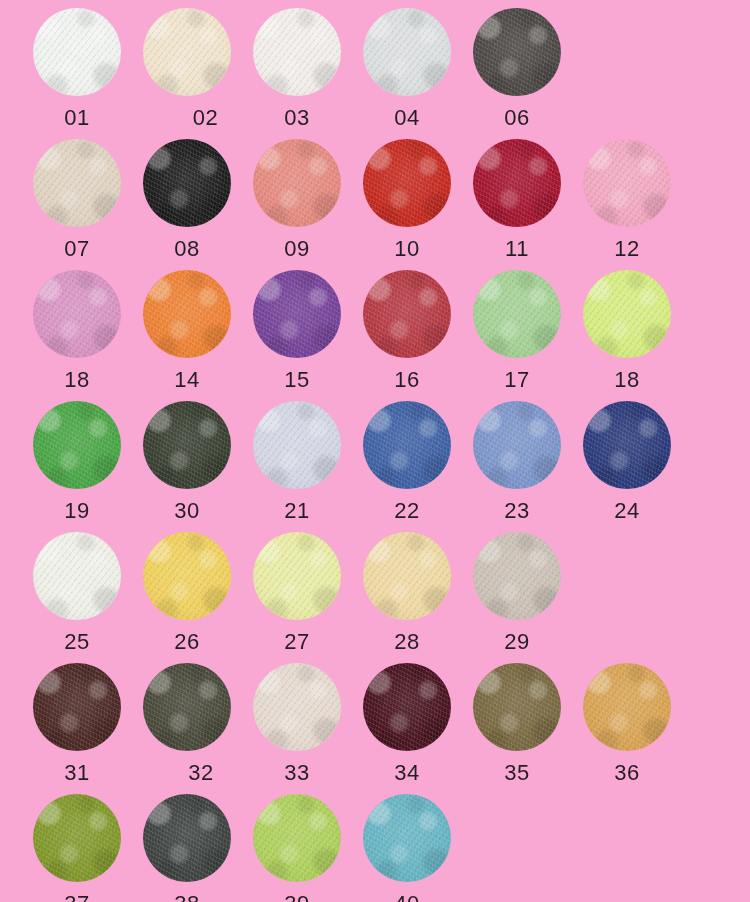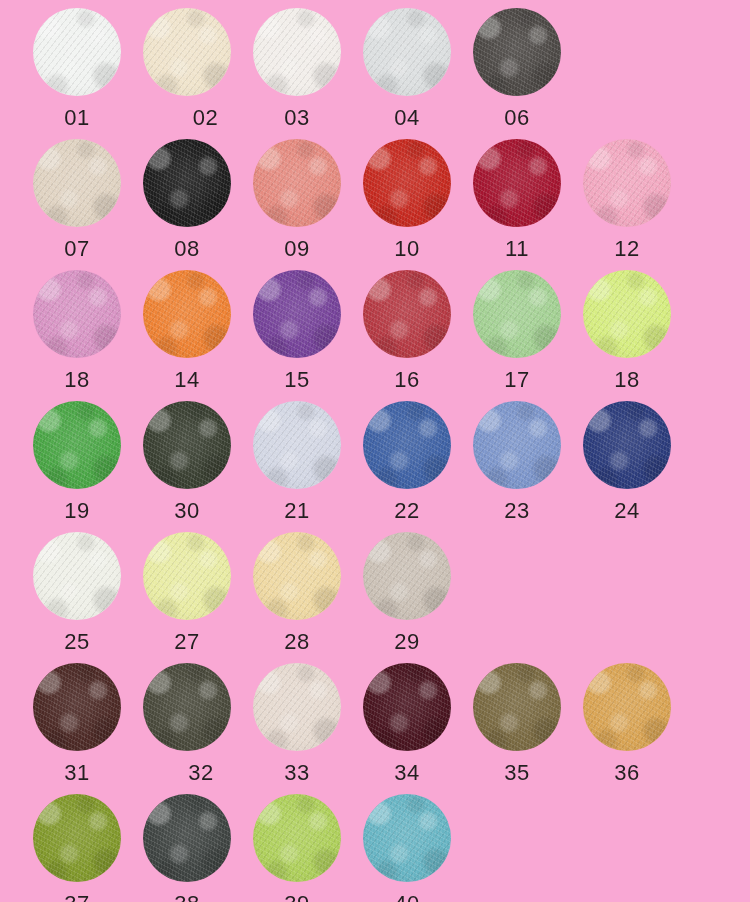--- a/index.html
+++ b/index.html
@@ -187,20 +187,24 @@
         <div class="swatch-disc" title="24" style="background: rgb(44, 60, 124);"></div>
         <div class="swatch-label" style="color: rgb(35, 31, 32);">24</div>
       </div>
     </div>
     <div class="swatch-row">
       <div class="swatch-cell">
         <div class="swatch-disc" title="25" style="background: rgb(239, 240, 232);"></div>
         <div class="swatch-label" style="color: rgb(35, 31, 32);">25</div>
       </div>
       <div class="swatch-cell">
+        <div class="swatch-disc" title="26" style="background: rgb(240, 209, 94);"></div>
+        <div class="swatch-label" style="color: rgb(35, 31, 32);">26</div>
+      </div>
+      <div class="swatch-cell">
         <div class="swatch-disc" title="27" style="background: rgb(233, 236, 164);"></div>
         <div class="swatch-label" style="color: rgb(35, 31, 32);">27</div>
       </div>
       <div class="swatch-cell">
         <div class="swatch-disc" title="28" style="background: rgb(239, 217, 163);"></div>
         <div class="swatch-label" style="color: rgb(35, 31, 32);">28</div>
       </div>
       <div class="swatch-cell">
         <div class="swatch-disc" title="29" style="background: rgb(203, 193, 182);"></div>
         <div class="swatch-label" style="color: rgb(35, 31, 32);">29</div>

